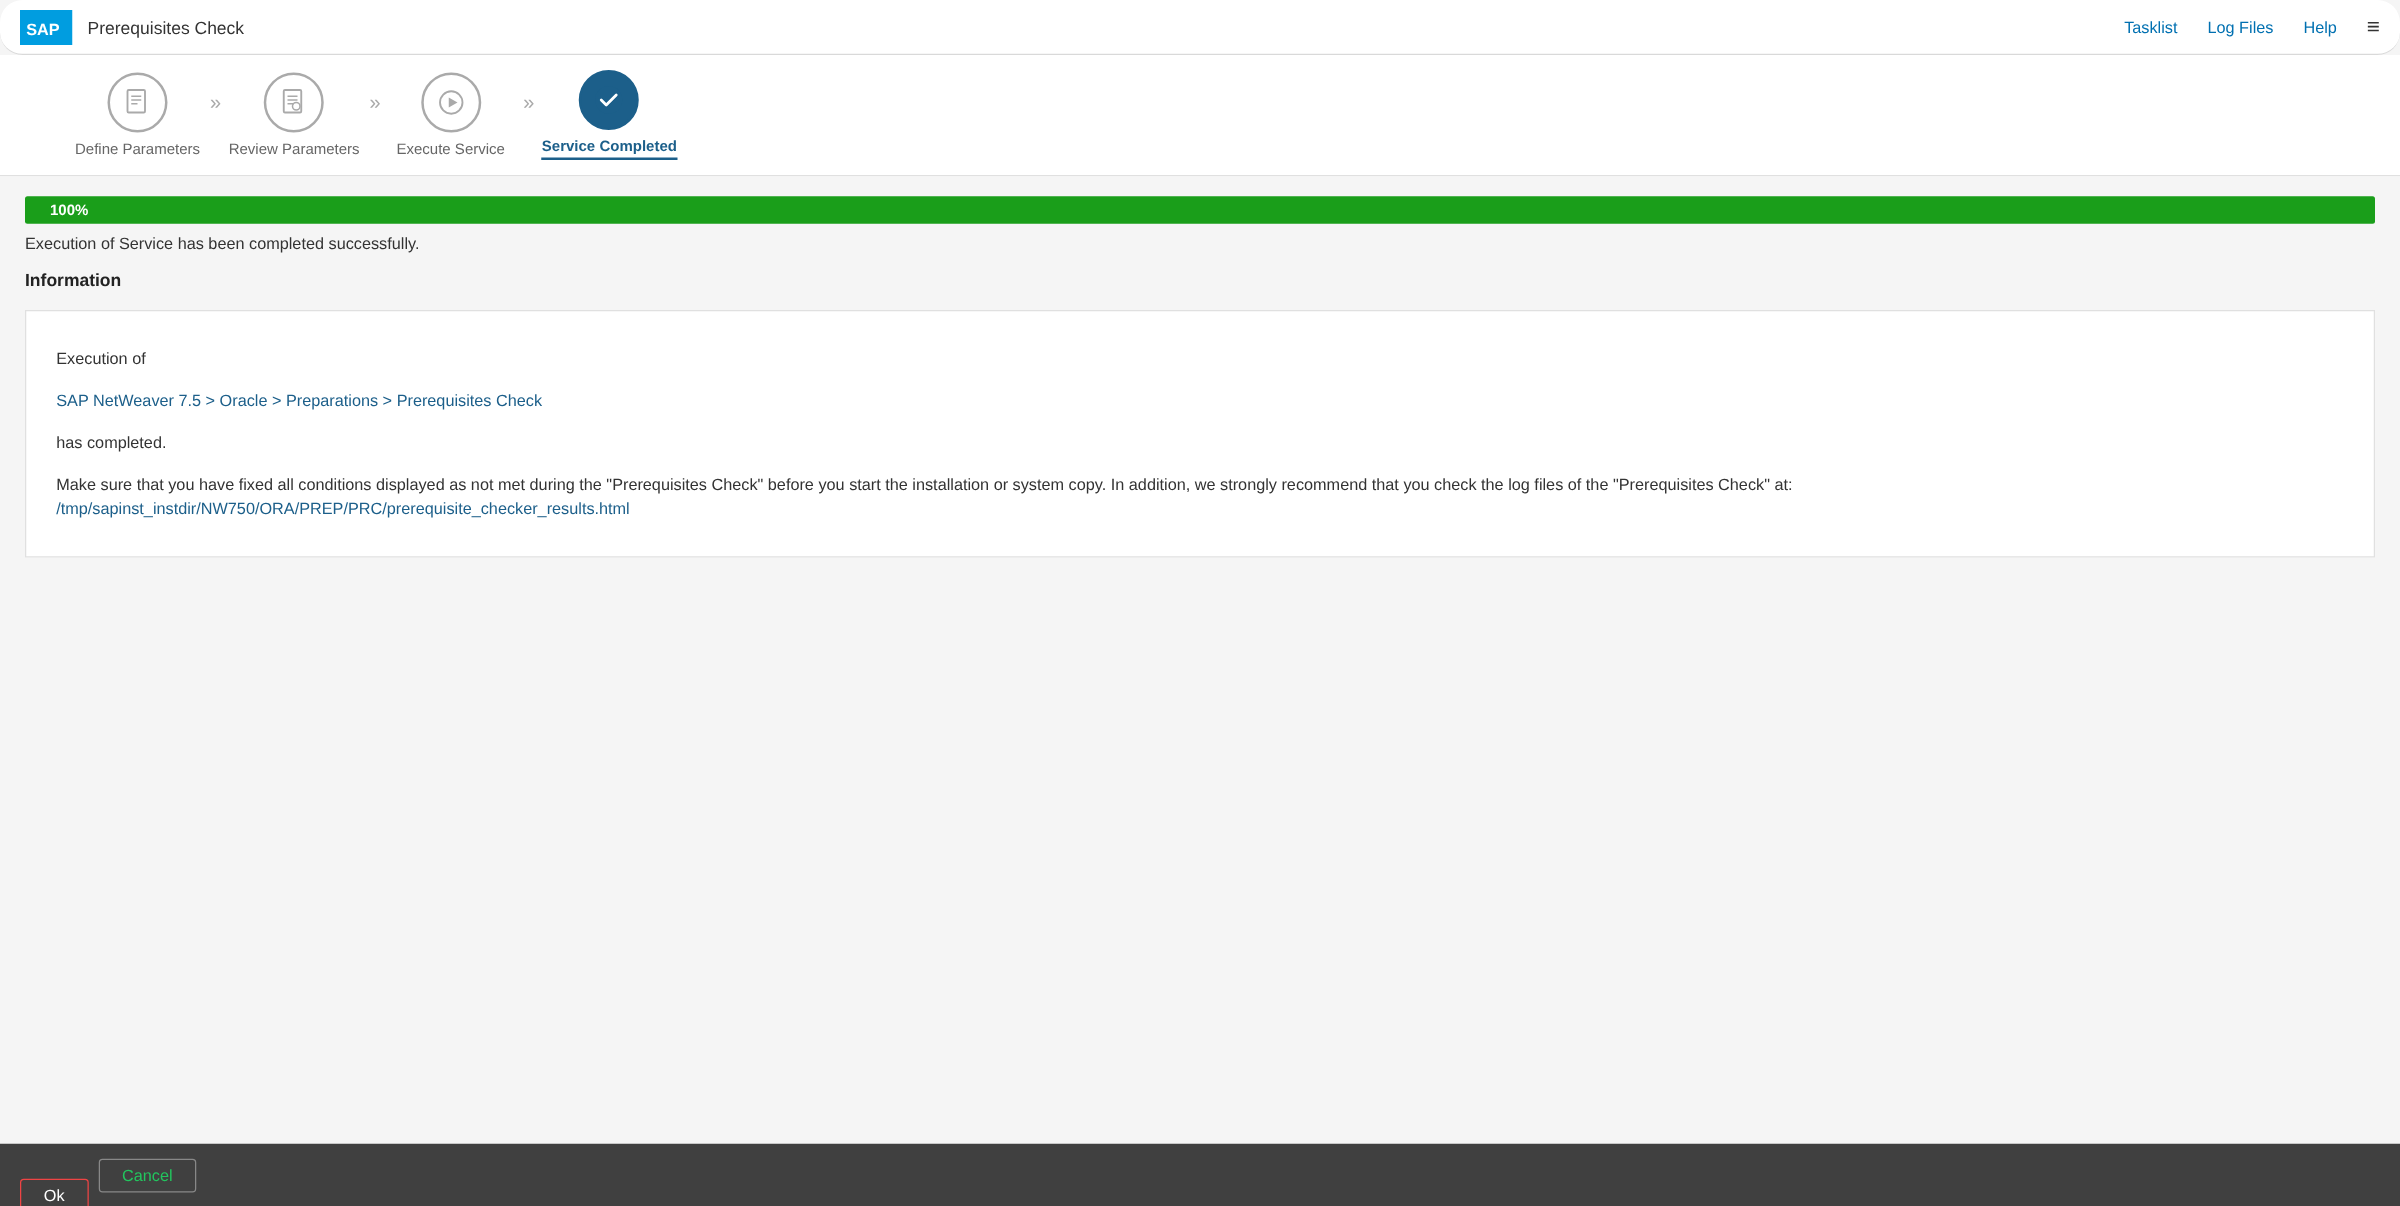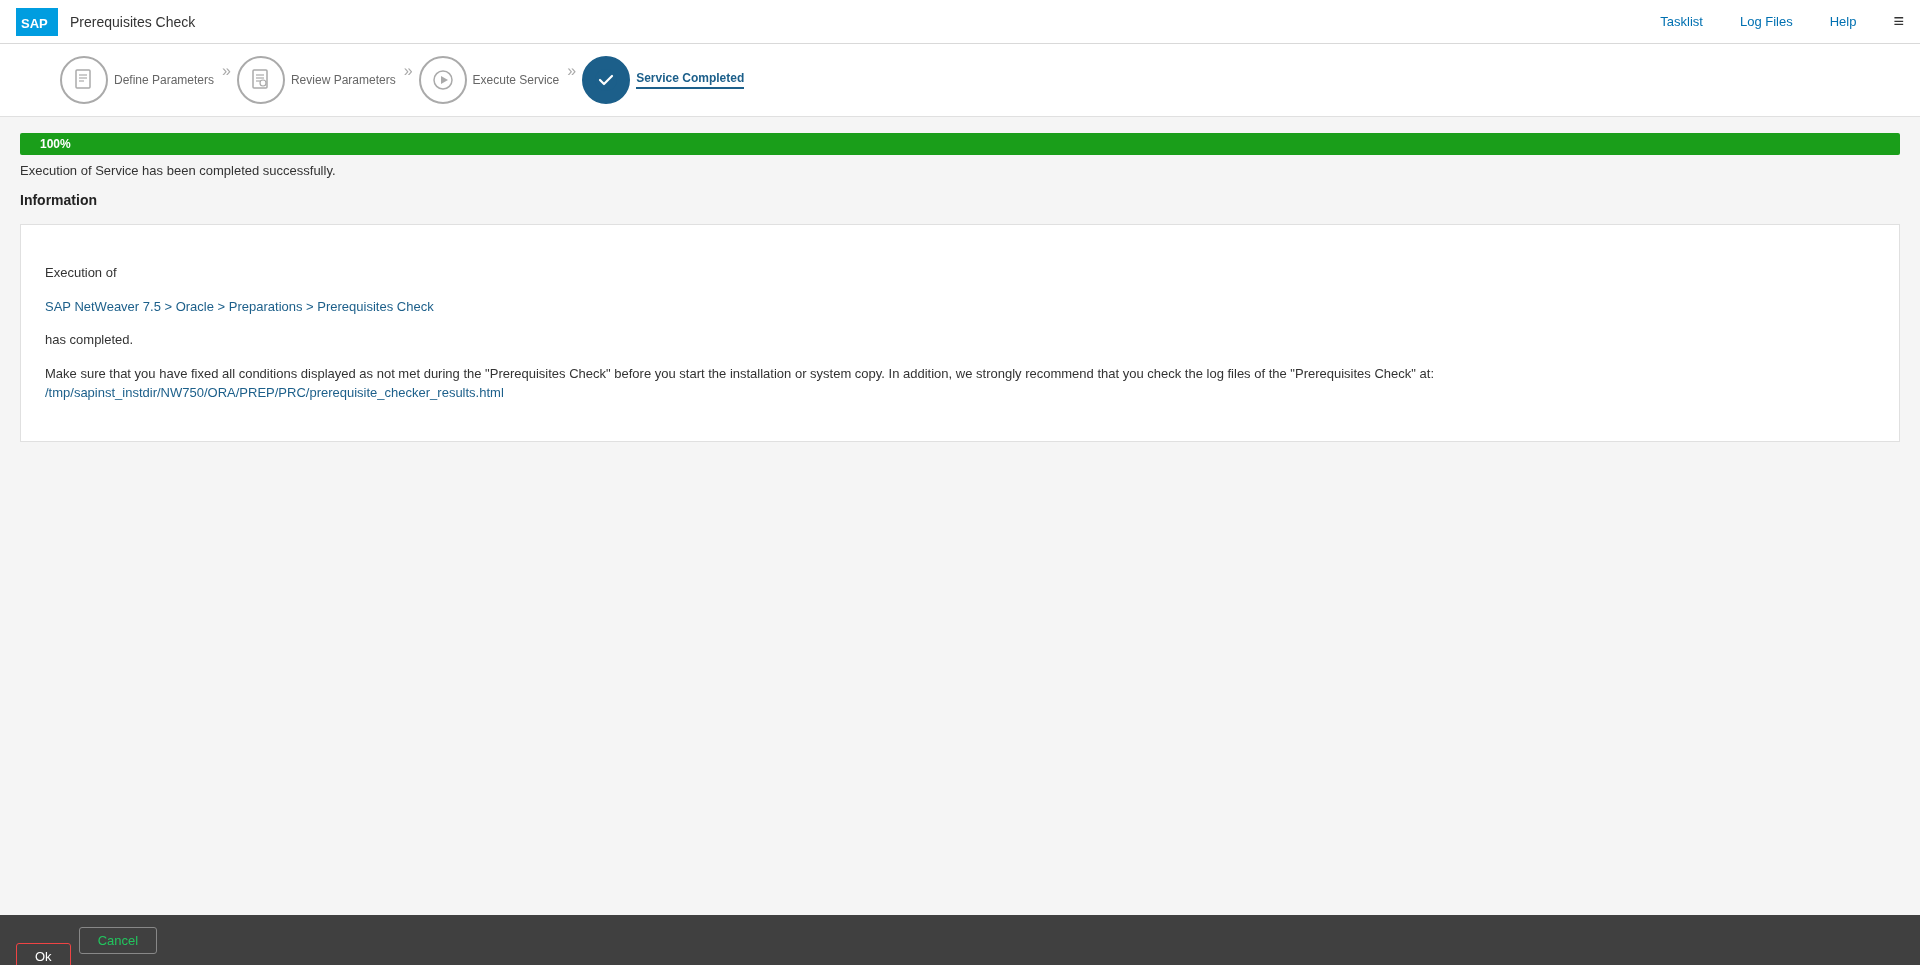--- a/index.html
+++ b/index.html
@@ -16,36 +16,37 @@
 
     
     #top-nav {
       background: #fff;
       border-bottom: 1px solid #d9d9d9;
       display: flex;
       align-items: center;
       padding: 0 16px;
       height: 44px;
       flex-shrink: 0;
+      border-radius: 18px;
     }
     #sap-logo {
       width: 42px;
       height: 28px;
       margin-right: 12px;
     }
     #page-title-nav {
       font-size: 14px;
       color: #333;
       font-weight: normal;
       flex: 1;
     }
     #nav-right {
       display: flex;
       align-items: center;
-      gap: 37px;
+      gap: 24px;
     }
     .nav-link {
       color: #0070b1;
       font-size: 13px;
       cursor: pointer;
       text-decoration: none;
     }
     #menu-icon {
       font-size: 18px;
       color: #333;
@@ -60,21 +61,21 @@
       background: #fff;
       border-bottom: 1px solid #e0e0e0;
       display: flex;
       align-items: center;
       padding: 12px 60px;
       flex-shrink: 0;
       gap: 0;
     }
     .step-item {
       display: flex;
-      flex-direction: row;
+      flex-direction: column;
       align-items: center;
       gap: 6px;
       min-width: 100px;
     }
     .step-icon-circle {
       width: 48px;
       height: 48px;
       border-radius: 50%;
       border: 2px solid #aaa;
       display: flex;
@@ -143,21 +144,21 @@
       font-size: 14px;
       font-weight: bold;
       color: #222;
       margin-bottom: 16px;
       margin-top: 11px;
     }
 
     #info-box {
       background: #fff;
       border: 1px solid #e0e0e0;
-      padding: 38px 24px;
+      padding: 28px 24px;
       margin-bottom: 10px;
       max-width: 100%;
     }
 
     .info-line {
       color: #333;
       font-size: 13px;
       margin-bottom: 14px;
       line-height: 1.5;
     }

